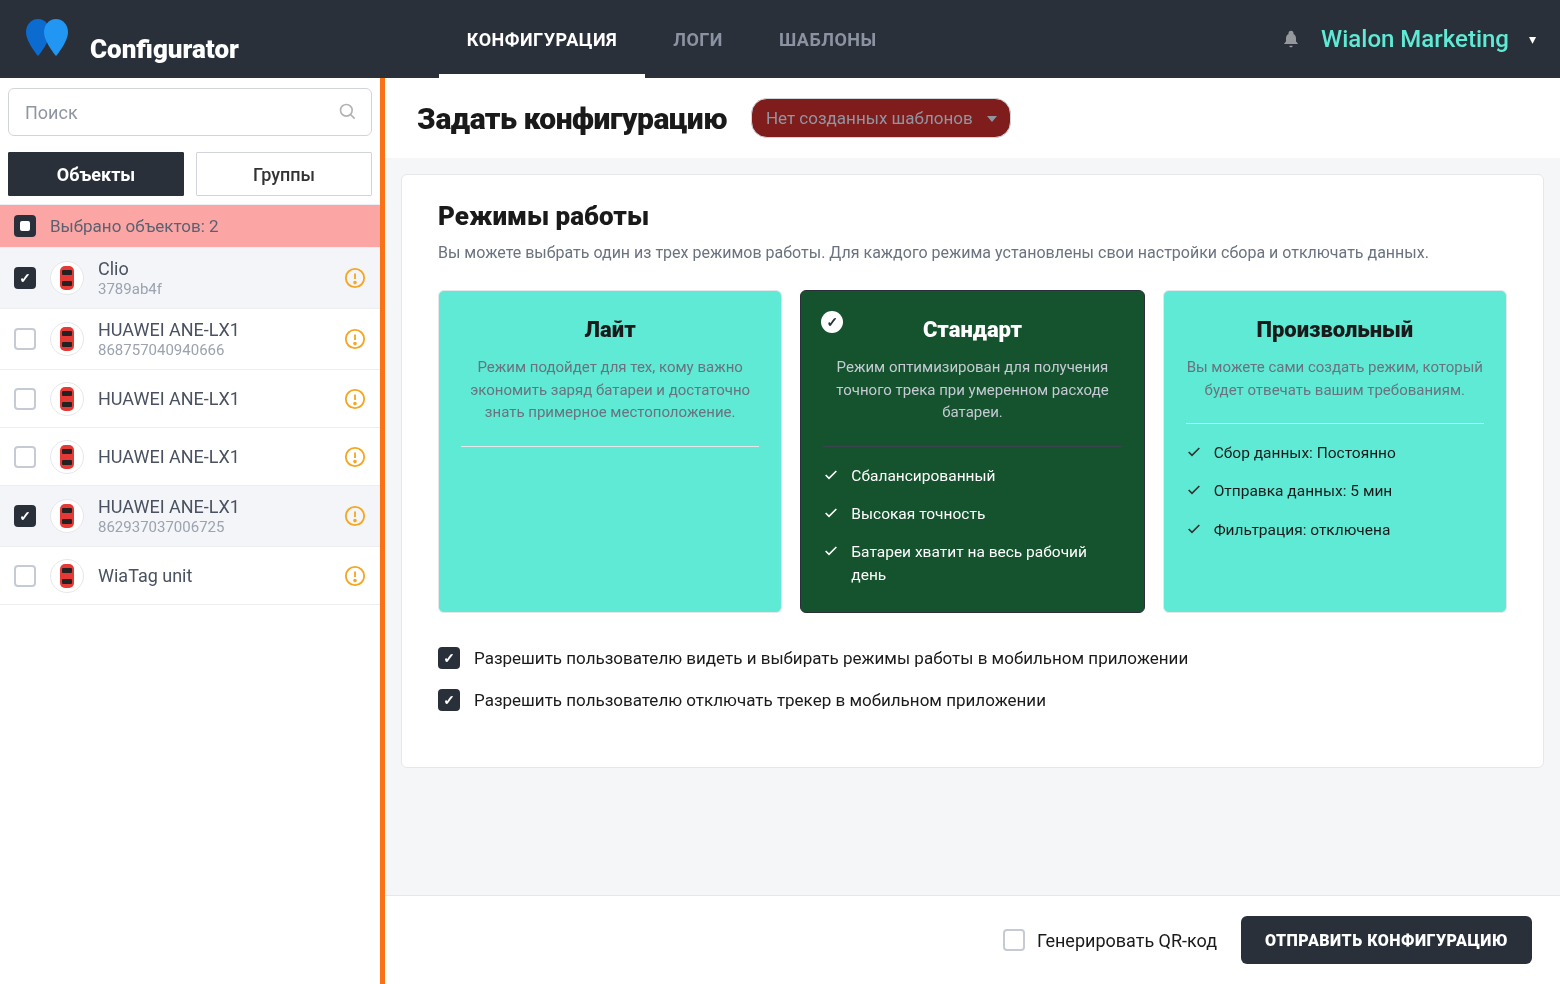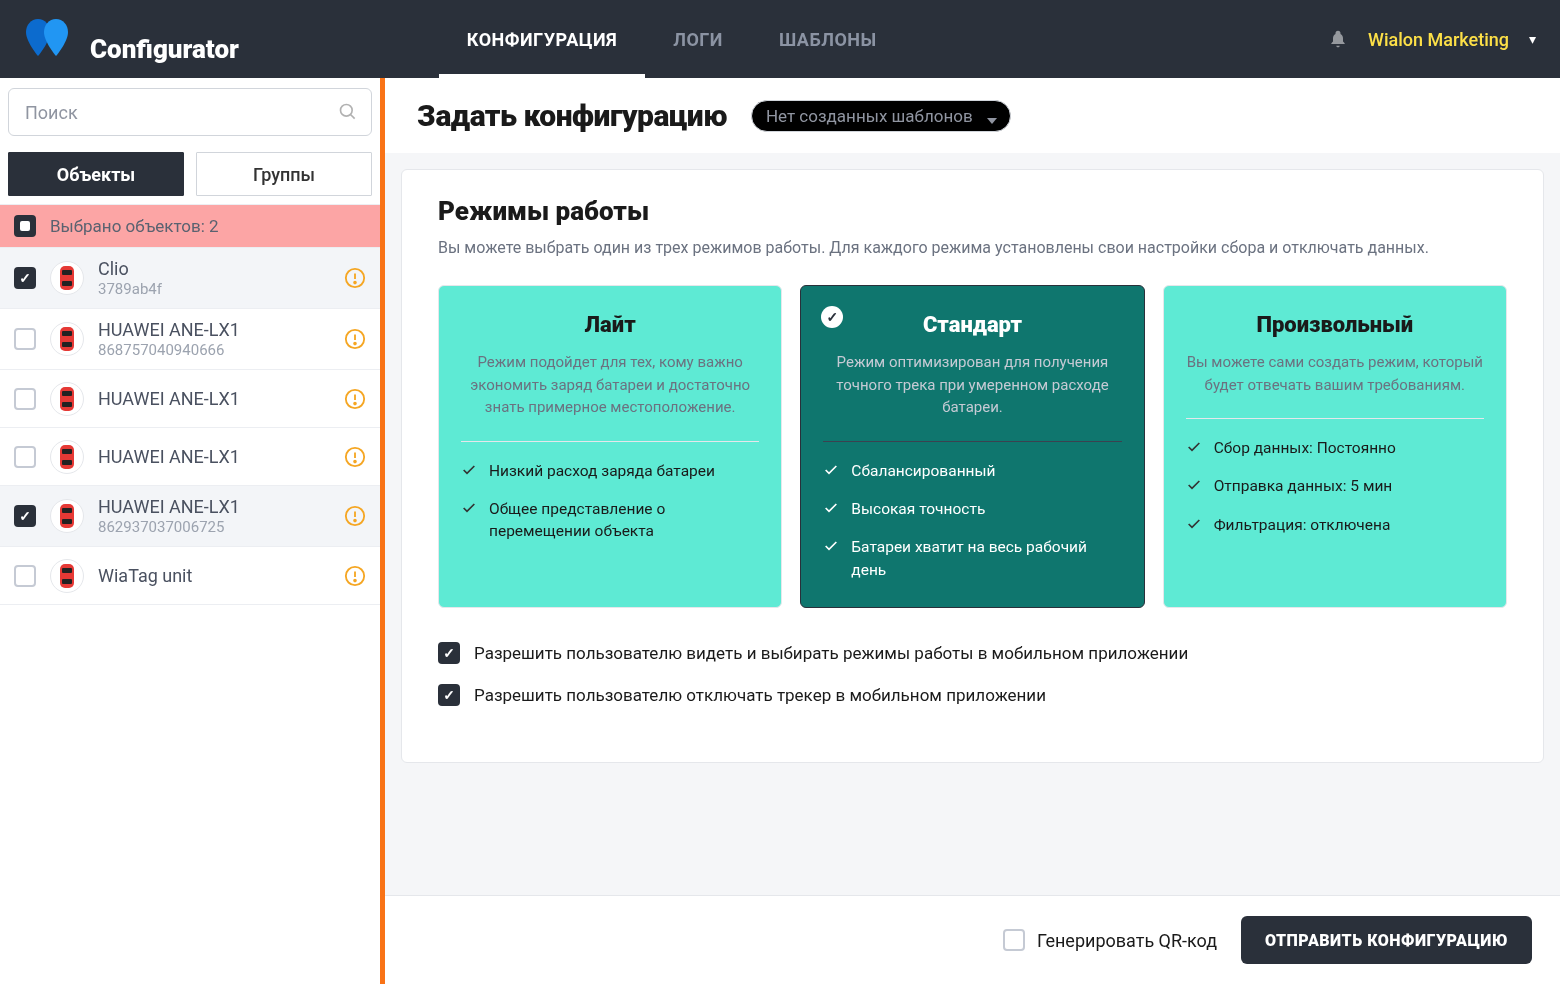--- a/index.html
+++ b/index.html
@@ -6,21 +6,21 @@
 body{background:#fff;color:#1a1a1a;width:1560px;height:984px;overflow:hidden}
 .topbar{background:#2a303a;height:78px;display:flex;align-items:center;padding:0 24px}
 .logo-wrap{display:flex;align-items:flex-end;gap:16px}
 .logo-mark{width:50px;height:50px;position:relative}
 .brand{color:#fff;font-size:26px;font-weight:900}
 .nav{display:flex;margin-left:200px;height:100%}
 .nav-item{color:#8b93a3;font-size:18px;font-weight:700;padding:0 28px;display:flex;align-items:center;height:100%;cursor:pointer;letter-spacing:0.5px}
 .nav-item.active{color:#fff;border-bottom:4px solid #fff;padding-top:4px}
 .user-area{margin-left:auto;display:flex;align-items:center;gap:20px}
 .bell{width:20px;height:20px;opacity:0.5}
-.username{color:#fde047;font-size:18px;font-weight:500}
+.username{color:#5eead4;font-size:24px;font-weight:500}
 .chevron{color:#fff;font-size:14px}
 .layout{display:flex;height:calc(100% - 78px)}
 .sidebar{width:385px;border-right:5px solid #f97316;display:flex;flex-direction:column}
 .search-wrap{padding:10px 8px 8px 8px}
 .search{width:100%;height:48px;border:1px solid #d1d5db;border-radius:6px;padding:0 44px 0 16px;font-size:18px;color:#333}
 .search::placeholder{color:#9095a1}
 .search-rel{position:relative}
 .search-icon{position:absolute;right:14px;top:14px;width:20px;height:20px;opacity:0.5}
 .tabbtns{display:flex;gap:12px;padding:8px}
 .tabbtn{flex:1;height:44px;border-radius:1px;border:1px solid #d1d5db;background:#fff;font-size:18px;font-weight:500;cursor:pointer;color:#333}
@@ -37,30 +37,30 @@
 .objrow{display:flex;align-items:center;padding:10px 14px;gap:14px;border-bottom:1px solid #eceef2;min-height:58px}
 .objrow.sel{background:#f3f5f8}
 .caricon{width:34px;height:34px;border-radius:50%;border:1px solid #e5e7eb;background:#fff;display:flex;align-items:center;justify-content:center;flex-shrink:0}
 .objinfo{flex:1}
 .objname{font-size:18px;color:#4a5160}
 .objid{font-size:15px;color:#9ca3af;margin-top:1px}
 .warnicon{width:22px;height:22px;flex-shrink:0}
 .main{flex:1;display:flex;flex-direction:column;overflow:hidden}
 .mainhead{display:flex;align-items:center;padding:20px 32px;gap:24px}
 .pagetitle{font-size:30px;font-weight:900;letter-spacing:-0.5px}
-.tplselect{width:260px;height:32px;border:1px solid #d1d5db;border-radius:16px;padding:0 14px;font-size:17px;color:#9095a1;background:#000000;appearance:none;position:relative}
+.tplselect{width:260px;height:40px;border:1px solid #d1d5db;border-radius:16px;padding:0 14px;font-size:17px;color:#9095a1;background:#7f1d1d;appearance:none;position:relative}
 .tplwrap{position:relative}
 .tplwrap::after{content:"";position:absolute;right:14px;top:18px;width:0;height:0;border-left:5px solid transparent;border-right:5px solid transparent;border-top:6px solid #9095a1;pointer-events:none}
 .content{flex:1;background:#f5f6f8;padding:16px 16px 0 16px;overflow:auto}
 .card{background:#fff;border:1px solid #e5e7eb;border-radius:6px;padding:26px 36px 36px 36px}
 .cardtitle{font-size:26px;font-weight:900;margin-bottom:12px}
 .cardsub{font-size:16px;color:#6b7280;margin-bottom:28px}
 .modes{display:flex;gap:18px}
 .mode{flex:1;border:1px solid #e5e7eb;border-radius:6px;padding:26px 22px;background:#5eead4;position:relative}
-.mode.active{background:#0f766e;color:#fff;border-color:#2a303a}
+.mode.active{background:#14532d;color:#fff;border-color:#2a303a}
 .modecheck{position:absolute;left:20px;top:20px;width:22px;height:22px;border-radius:50%;background:#fff;display:flex;align-items:center;justify-content:center}
 .modecheck::after{content:"✓";color:#2a303a;font-size:14px;font-weight:bold}
 .modetitle{font-size:22px;font-weight:900;text-align:center;margin-bottom:14px}
 .modedesc{font-size:15px;text-align:center;line-height:1.5;padding-bottom:22px;border-bottom:1px solid #e5e7eb}
 .mode.active .modedesc{border-color:#3b4250;color:#c5cad4}
 .mode:not(.active) .modedesc{color:#6b7280}
 .feats{padding-top:18px}
 .feat{display:flex;gap:12px;font-size:15.5px;margin-bottom:16px;line-height:1.45}
 .feat:last-child{margin-bottom:0}
 .tick{flex-shrink:0;margin-top:2px}
@@ -243,34 +243,20 @@
       </div>
     </div>
     <div class="content">
       <div class="card">
         <div class="cardtitle">Режимы работы</div>
         <div class="cardsub">Вы можете выбрать один из трех режимов работы. Для каждого режима установлены свои настройки сбора и отключать данных.</div>
         <div class="modes" id="modes">
             <div class="mode">
               <div class="modetitle">Лайт</div>
               <div class="modedesc">Режим подойдет для тех, кому важно экономить заряд батареи и достаточно знать примерное местоположение.</div>
-              <div class="feats">
-                <div class="feat">
-                  <svg class="tick" width="16" height="16" viewBox="0 0 24 24" fill="none" stroke="#333" stroke-width="2.5">
-                    <polyline points="4 12 9 17 20 6"></polyline>
-                  </svg>
-                  <span>Низкий расход заряда батареи</span>
-                </div>
-                <div class="feat">
-                  <svg class="tick" width="16" height="16" viewBox="0 0 24 24" fill="none" stroke="#333" stroke-width="2.5">
-                    <polyline points="4 12 9 17 20 6"></polyline>
-                  </svg>
-                  <span>Общее представление о перемещении объекта</span>
-                </div>
-              </div>
             </div>
             <div class="mode active">
               <div class="modecheck"></div>
               <div class="modetitle">Стандарт</div>
               <div class="modedesc">Режим оптимизирован для получения точного трека при умеренном расходе батареи.</div>
               <div class="feats">
                 <div class="feat">
                   <svg class="tick" width="16" height="16" viewBox="0 0 24 24" fill="none" stroke="#fff" stroke-width="2.5">
                     <polyline points="4 12 9 17 20 6"></polyline>
                   </svg>

